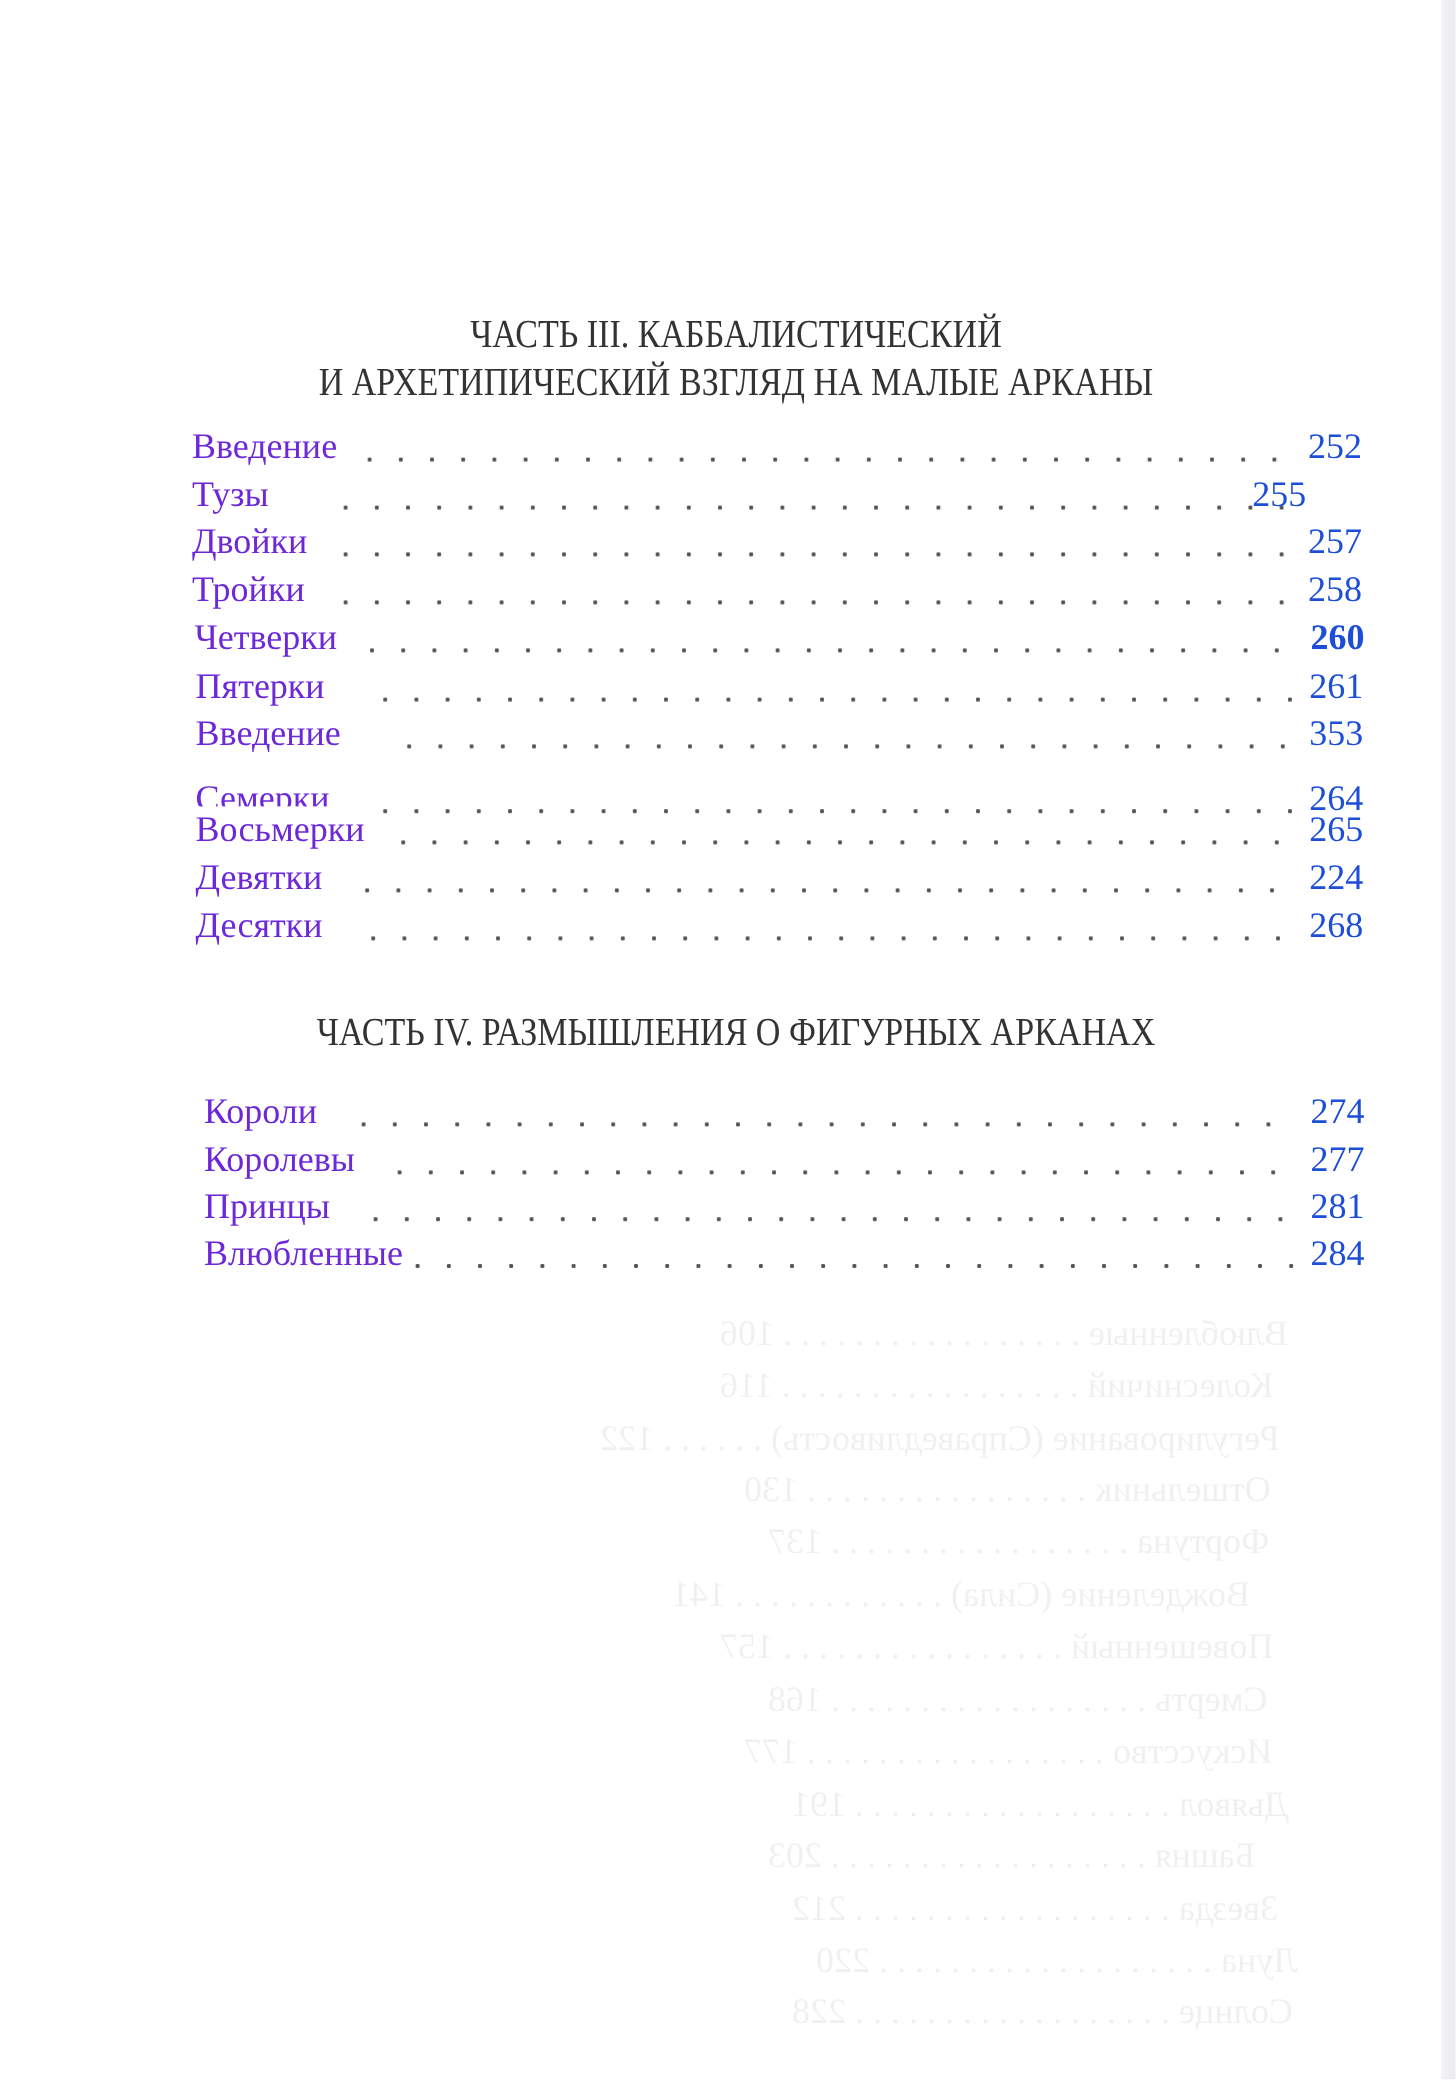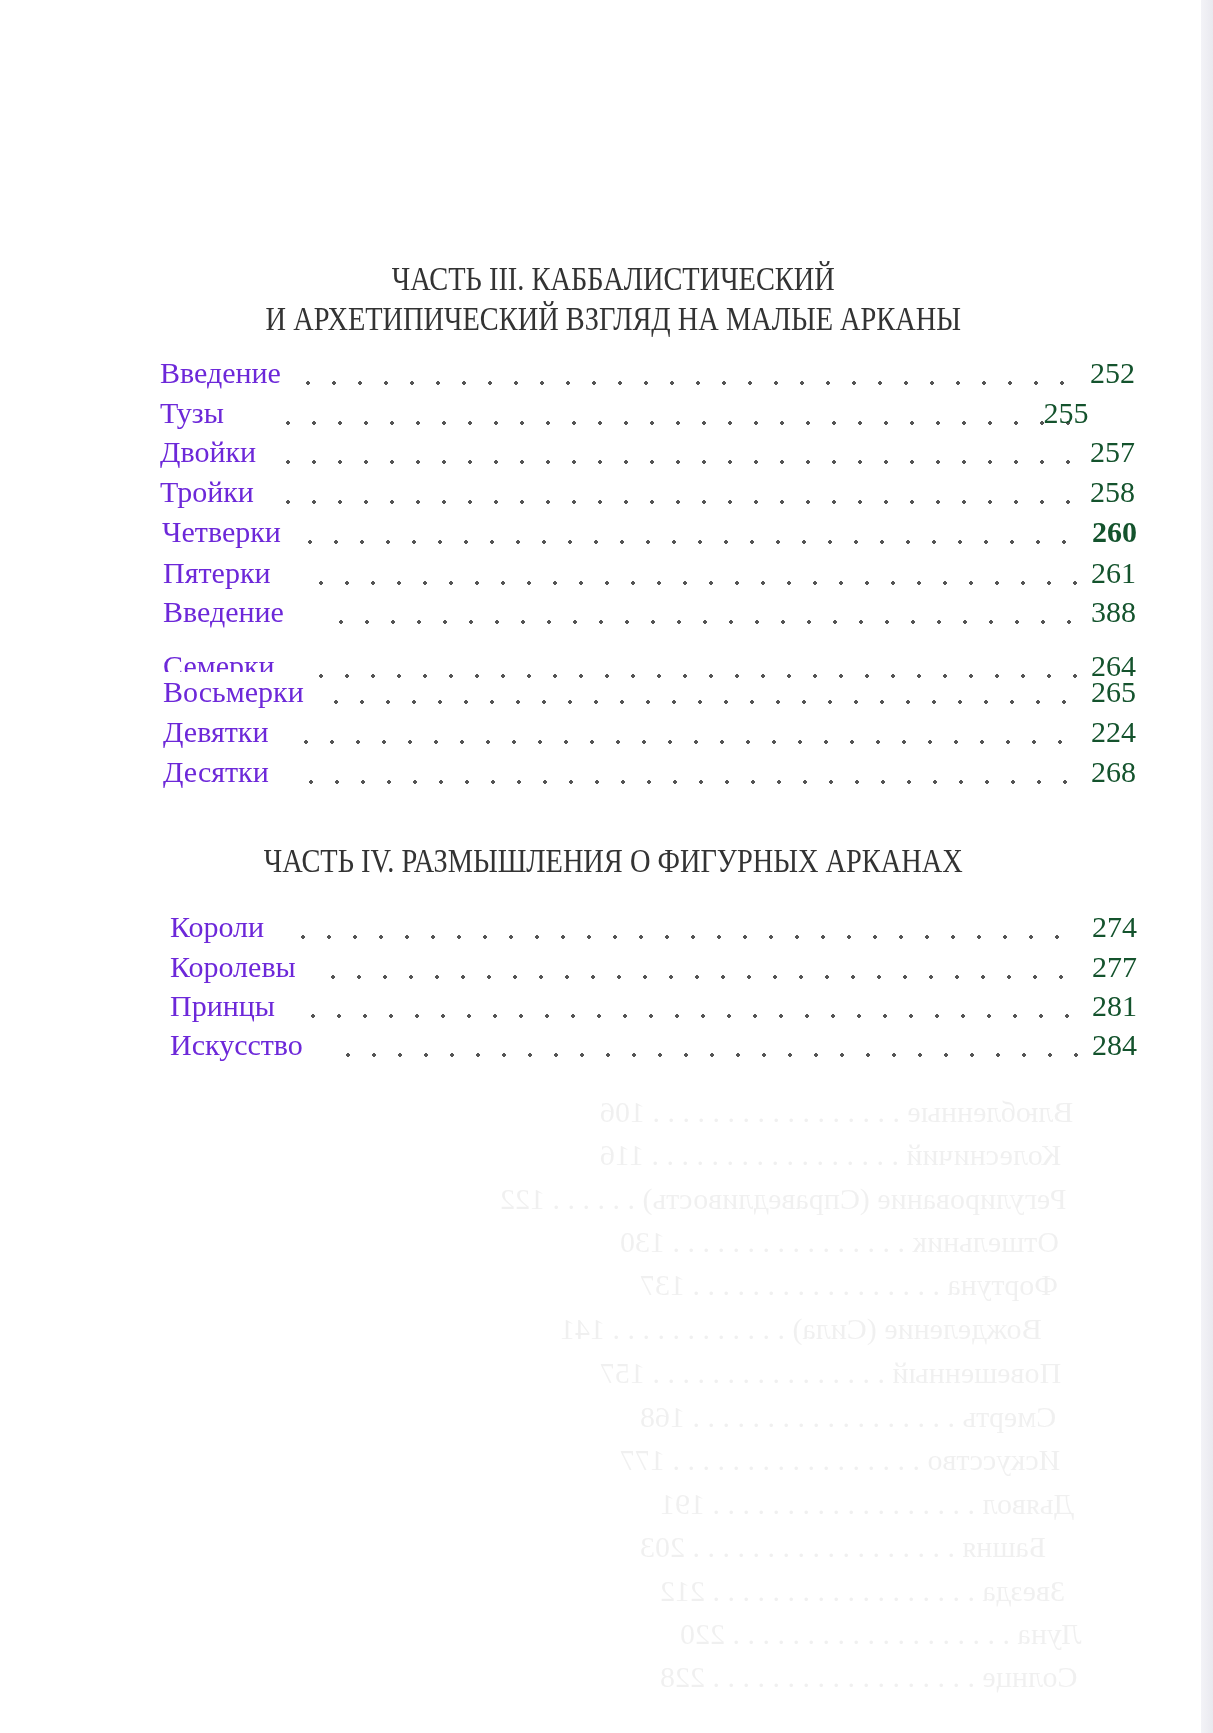--- a/index.html
+++ b/index.html
@@ -73,21 +73,21 @@
       background-image: radial-gradient(circle, #555 1.6px, transparent 2px);
       background-size: 26px 10px;
       background-repeat: repeat-x;
       background-position: 0 25px;
     }
     .toc-page {
       position: absolute;
       top: 0;
       font-size: 30px;
       line-height: 40px;
-      color: #14532d;
+      color: #1d4ed8;
       text-align: right;
       width: 60px;
     }
   </style>
 </head>
 <body>
 
 <div class="ghost" style="top:1095px; left:600px;">Влюбленные . . . . . . . . . . . . . . . . . 106</div>
 <div class="ghost" style="top:1138px; left:600px;">Колесничий . . . . . . . . . . . . . . . . . 116</div>
 <div class="ghost" style="top:1182px; left:500px;">Регулирование (Справедливость) . . . . . . 122</div>
@@ -134,21 +134,21 @@
       <span class="toc-page" style="left:915px;font-weight:bold;">260</span>
     </div>
     <div class="toc-row" style="top:553px; left:163px; width:980px;">
       <div class="toc-dots" style="left:145px; width:770px;"></div>
       <span class="toc-label">Пятерки</span>
       <span class="toc-page" style="left:913px;">261</span>
     </div>
     <div class="toc-row" style="top:592px; left:163px; width:980px;">
       <div class="toc-dots" style="left:165px; width:750px;"></div>
       <span class="toc-label">Введение</span>
-      <span class="toc-page" style="left:913px;">388</span>
+      <span class="toc-page" style="left:913px;">353</span>
     </div>
     <div class="toc-row" style="top:632px; left:163px; width:980px;margin-top:14px;">
       <div class="toc-dots" style="left:145px; width:770px;"></div>
       <span class="toc-label">Семерки</span>
       <span class="toc-page" style="left:913px;">264</span>
     </div>
     <div class="toc-row" style="top:672px; left:163px; width:980px;">
       <div class="toc-dots" style="left:160px; width:755px;"></div>
       <span class="toc-label">Восьмерки</span>
       <span class="toc-page" style="left:913px;">265</span>
@@ -180,19 +180,19 @@
       <span class="toc-label">Королевы</span>
       <span class="toc-page" style="left:907px;">277</span>
     </div>
     <div class="toc-row" style="top:986px; left:170px; width:980px;">
       <div class="toc-dots" style="left:130px; width:780px;"></div>
       <span class="toc-label">Принцы</span>
       <span class="toc-page" style="left:907px;">281</span>
     </div>
     <div class="toc-row" style="top:1025px; left:170px; width:980px;">
       <div class="toc-dots" style="left:165px; width:745px;"></div>
-      <span class="toc-label">Искусство</span>
+      <span class="toc-label">Влюбленные</span>
       <span class="toc-page" style="left:907px;">284</span>
     </div>
   </div>
 </section>
 
 <div class="page-edge"></div>
 
 </body></html>

